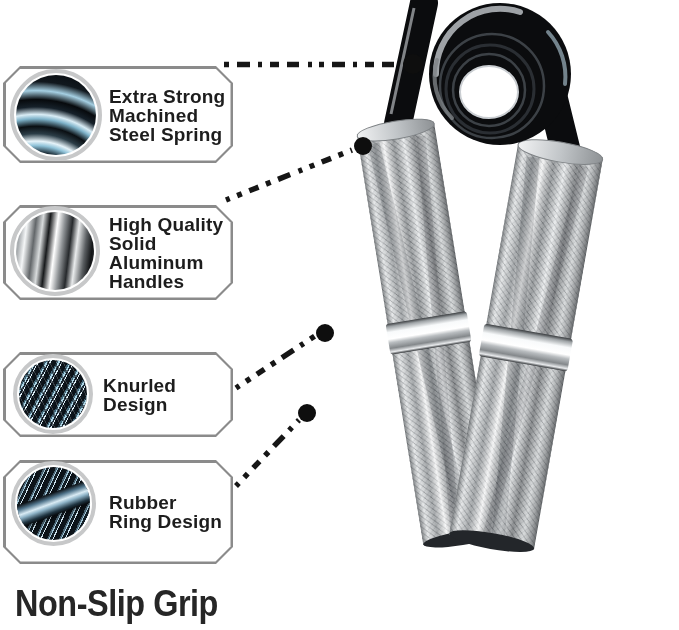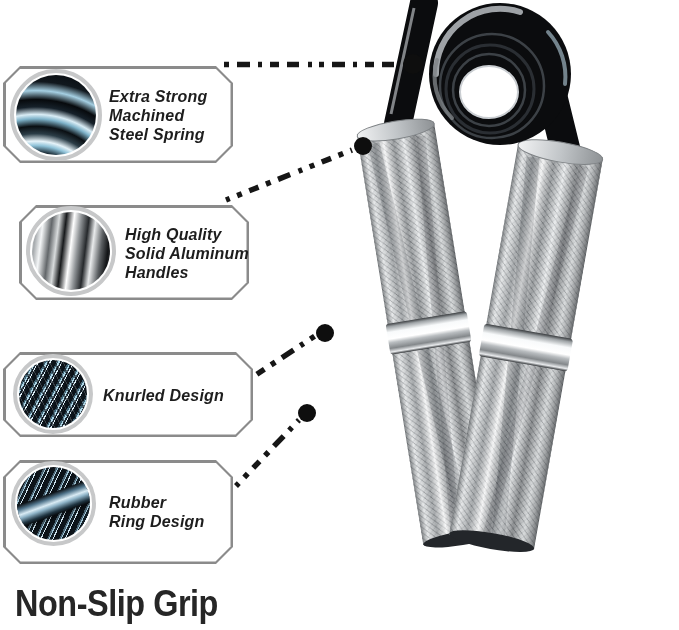--- a/index.html
+++ b/index.html
@@ -14,22 +14,22 @@
     position:absolute;left:3px;width:230px;background:#8b8b8b;
     clip-path:polygon(17px 0,calc(100% - 17px) 0,100% 17px,100% calc(100% - 17px),
                       calc(100% - 17px) 100%,17px 100%,0 calc(100% - 17px),0 17px);
   }
   .callout::before{
     content:"";position:absolute;inset:2.5px;background:#ffffff;
     clip-path:polygon(15px 0,calc(100% - 15px) 0,100% 15px,100% calc(100% - 15px),
                       calc(100% - 15px) 100%,15px 100%,0 calc(100% - 15px),0 15px);
   }
   #co1{top:66px;height:97px;}
-  #co2{top:205px;height:95px;margin-left:16px;}
-  #co3{top:352px;height:85px;padding-left:20px;}
+  #co2{top:205px;height:95px;}
+  #co3{top:352px;height:85px;}
   #co4{top:460px;height:104px;}
 
   .thumb{
     position:absolute;border-radius:50%;border:4px solid #c7c8c9;background:#fff;
     padding:2px;box-sizing:border-box;
   }
   .thumb-img{width:100%;height:100%;border-radius:50%;overflow:hidden;position:relative;}
   #co1 .thumb{left:7px;top:3px;width:92px;height:92px;}
   #co2 .thumb{left:7px;top:1px;width:90px;height:90px;}
   #co3 .thumb{left:10px;top:2px;width:80px;height:80px;}
@@ -57,22 +57,22 @@
   }
   .t-ring .thumb-img::after{
     content:"";position:absolute;left:-15%;top:36%;width:130%;height:30%;
     transform:rotate(-20deg);
     background:linear-gradient(180deg,#0a0e12 0%,#51758c 22%,#d9ebf4 45%,#8fb4c8 60%,#203542 85%,#070b0f 100%);
     box-shadow:0 2px 4px rgba(0,0,0,.5);
   }
 
   .callout-label{
     position:absolute;left:106px;top:50%;transform:translateY(-50%);
-    font-weight:bold;font-size:16px;line-height:19px;letter-spacing:.2px;
-    color:#1d1d1d;white-space:pre-line;font-style:italic;
+    font-weight:bold;font-size:19px;line-height:19px;letter-spacing:.2px;
+    color:#1d1d1d;white-space:pre-line;
   }
   #co3 .callout-label{left:100px;}
 
   
   #caption{
     position:absolute;left:15px;top:585px;
     font-weight:bold;font-size:36px;line-height:38px;letter-spacing:-0.5px;
     color:#262626;transform:scaleX(.9);transform-origin:left center;
   }
 </style>

